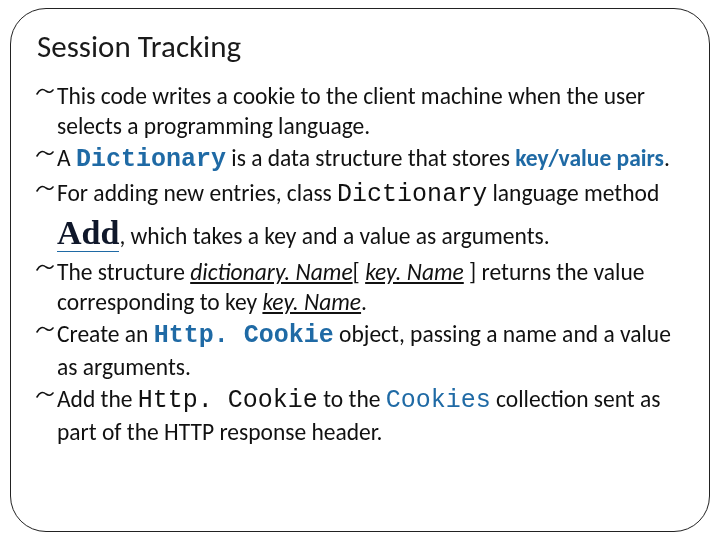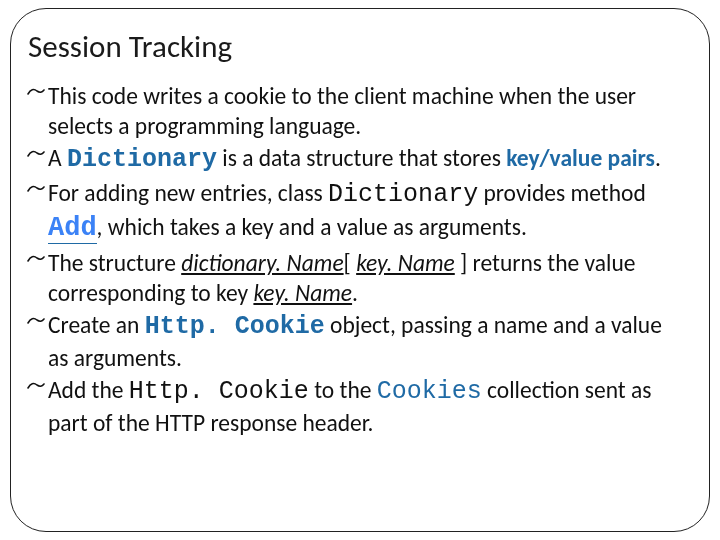--- a/index.html
+++ b/index.html
@@ -11,21 +11,21 @@
     background: #fff;
   }
   .frame {
     position: absolute;
     top: 8px;
     left: 10px;
     right: 10px;
     bottom: 8px;
     border: 1px solid #222;
     border-radius: 36px;
-    padding: 18px 24px 18px 15px;
+    padding: 18px 24px 18px 24px;
   }
   .title {
     font-size: 31px;
     color: #1a1a1a;
     font-weight: 400;
     margin-bottom: 16px;
     margin-left: 2px;
   }
   .content {
     font-size: 23.5px;
@@ -43,21 +43,21 @@
     line-height: 1.28;
     margin-right: 2px;
     flex-shrink: 0;
     letter-spacing: -3px;
     color: #111;
   }
   .text { flex: 1; }
   .mono1 { font-family: Consolas, "Courier New", monospace; font-size: 25px; color: #1f6aa5; font-weight: bold; }
   .mono1b { font-family: Consolas, "Courier New", monospace; font-size: 25px; color: #111; }
   .kw-blue { color: #1f6aa5; font-weight: bold; text-align: right; }
-  .add-blue { font-family: Liberation Mono, monospace; font-size: 27px; color: #3b82f6; font-weight: bold; border-bottom: 1px solid #1f6aa5; }
+  .add-blue { font-family: Liberation Serif, serif; font-size: 34px; color: #0f172a; font-weight: bold; border-bottom: 1px solid #1f6aa5; }
   .italic { font-style: italic; text-decoration: underline; }
   .http-mix { font-family: Consolas, "Courier New", monospace; font-size: 25px; color: #1f6aa5; font-weight: bold; }
   .http-mix2 { font-family: Consolas, "Courier New", monospace; font-size: 25px; color: #111; }
   .cookies-blue { font-family: Consolas, "Courier New", monospace; font-size: 25px; color: #1f6aa5; font-weight: normal; }
 </style>
 </head>
 <body>
 
 <div class="slide">
   <div class="frame">
@@ -72,21 +72,21 @@
         <div class="item">
           <span class="bullet"><svg width="20" height="22" viewBox="0 0 20 22">
               <path d="M2 13 Q6 6 11 10 Q15 13 18 9" stroke="#111" stroke-width="1.6" fill="none" stroke-linecap="round"></path>
             </svg></span>
           <span class="text"><span>A </span><span class="mono1">Dictionary</span><span> is a data structure that stores </span><span class="kw-blue">key/value pairs</span><span>.</span></span>
         </div>
         <div class="item">
           <span class="bullet"><svg width="20" height="22" viewBox="0 0 20 22">
               <path d="M2 13 Q6 6 11 10 Q15 13 18 9" stroke="#111" stroke-width="1.6" fill="none" stroke-linecap="round"></path>
             </svg></span>
-          <span class="text"><span>For adding new entries, class </span><span class="mono1b">Dictionary</span><span> provides method </span><span class="add-blue">Add</span><span>, which takes a key and a value as arguments.</span></span>
+          <span class="text"><span>For adding new entries, class </span><span class="mono1b">Dictionary</span><span> language method </span><span class="add-blue">Add</span><span>, which takes a key and a value as arguments.</span></span>
         </div>
         <div class="item">
           <span class="bullet"><svg width="20" height="22" viewBox="0 0 20 22">
               <path d="M2 13 Q6 6 11 10 Q15 13 18 9" stroke="#111" stroke-width="1.6" fill="none" stroke-linecap="round"></path>
             </svg></span>
           <span class="text"><span>The structure </span><span class="italic">dictionary. Name</span><span>[ </span><span class="italic">key. Name</span><span> ] returns the value corresponding to key </span><span class="italic">key. Name</span><span>.</span></span>
         </div>
         <div class="item">
           <span class="bullet"><svg width="20" height="22" viewBox="0 0 20 22">
               <path d="M2 13 Q6 6 11 10 Q15 13 18 9" stroke="#111" stroke-width="1.6" fill="none" stroke-linecap="round"></path>

